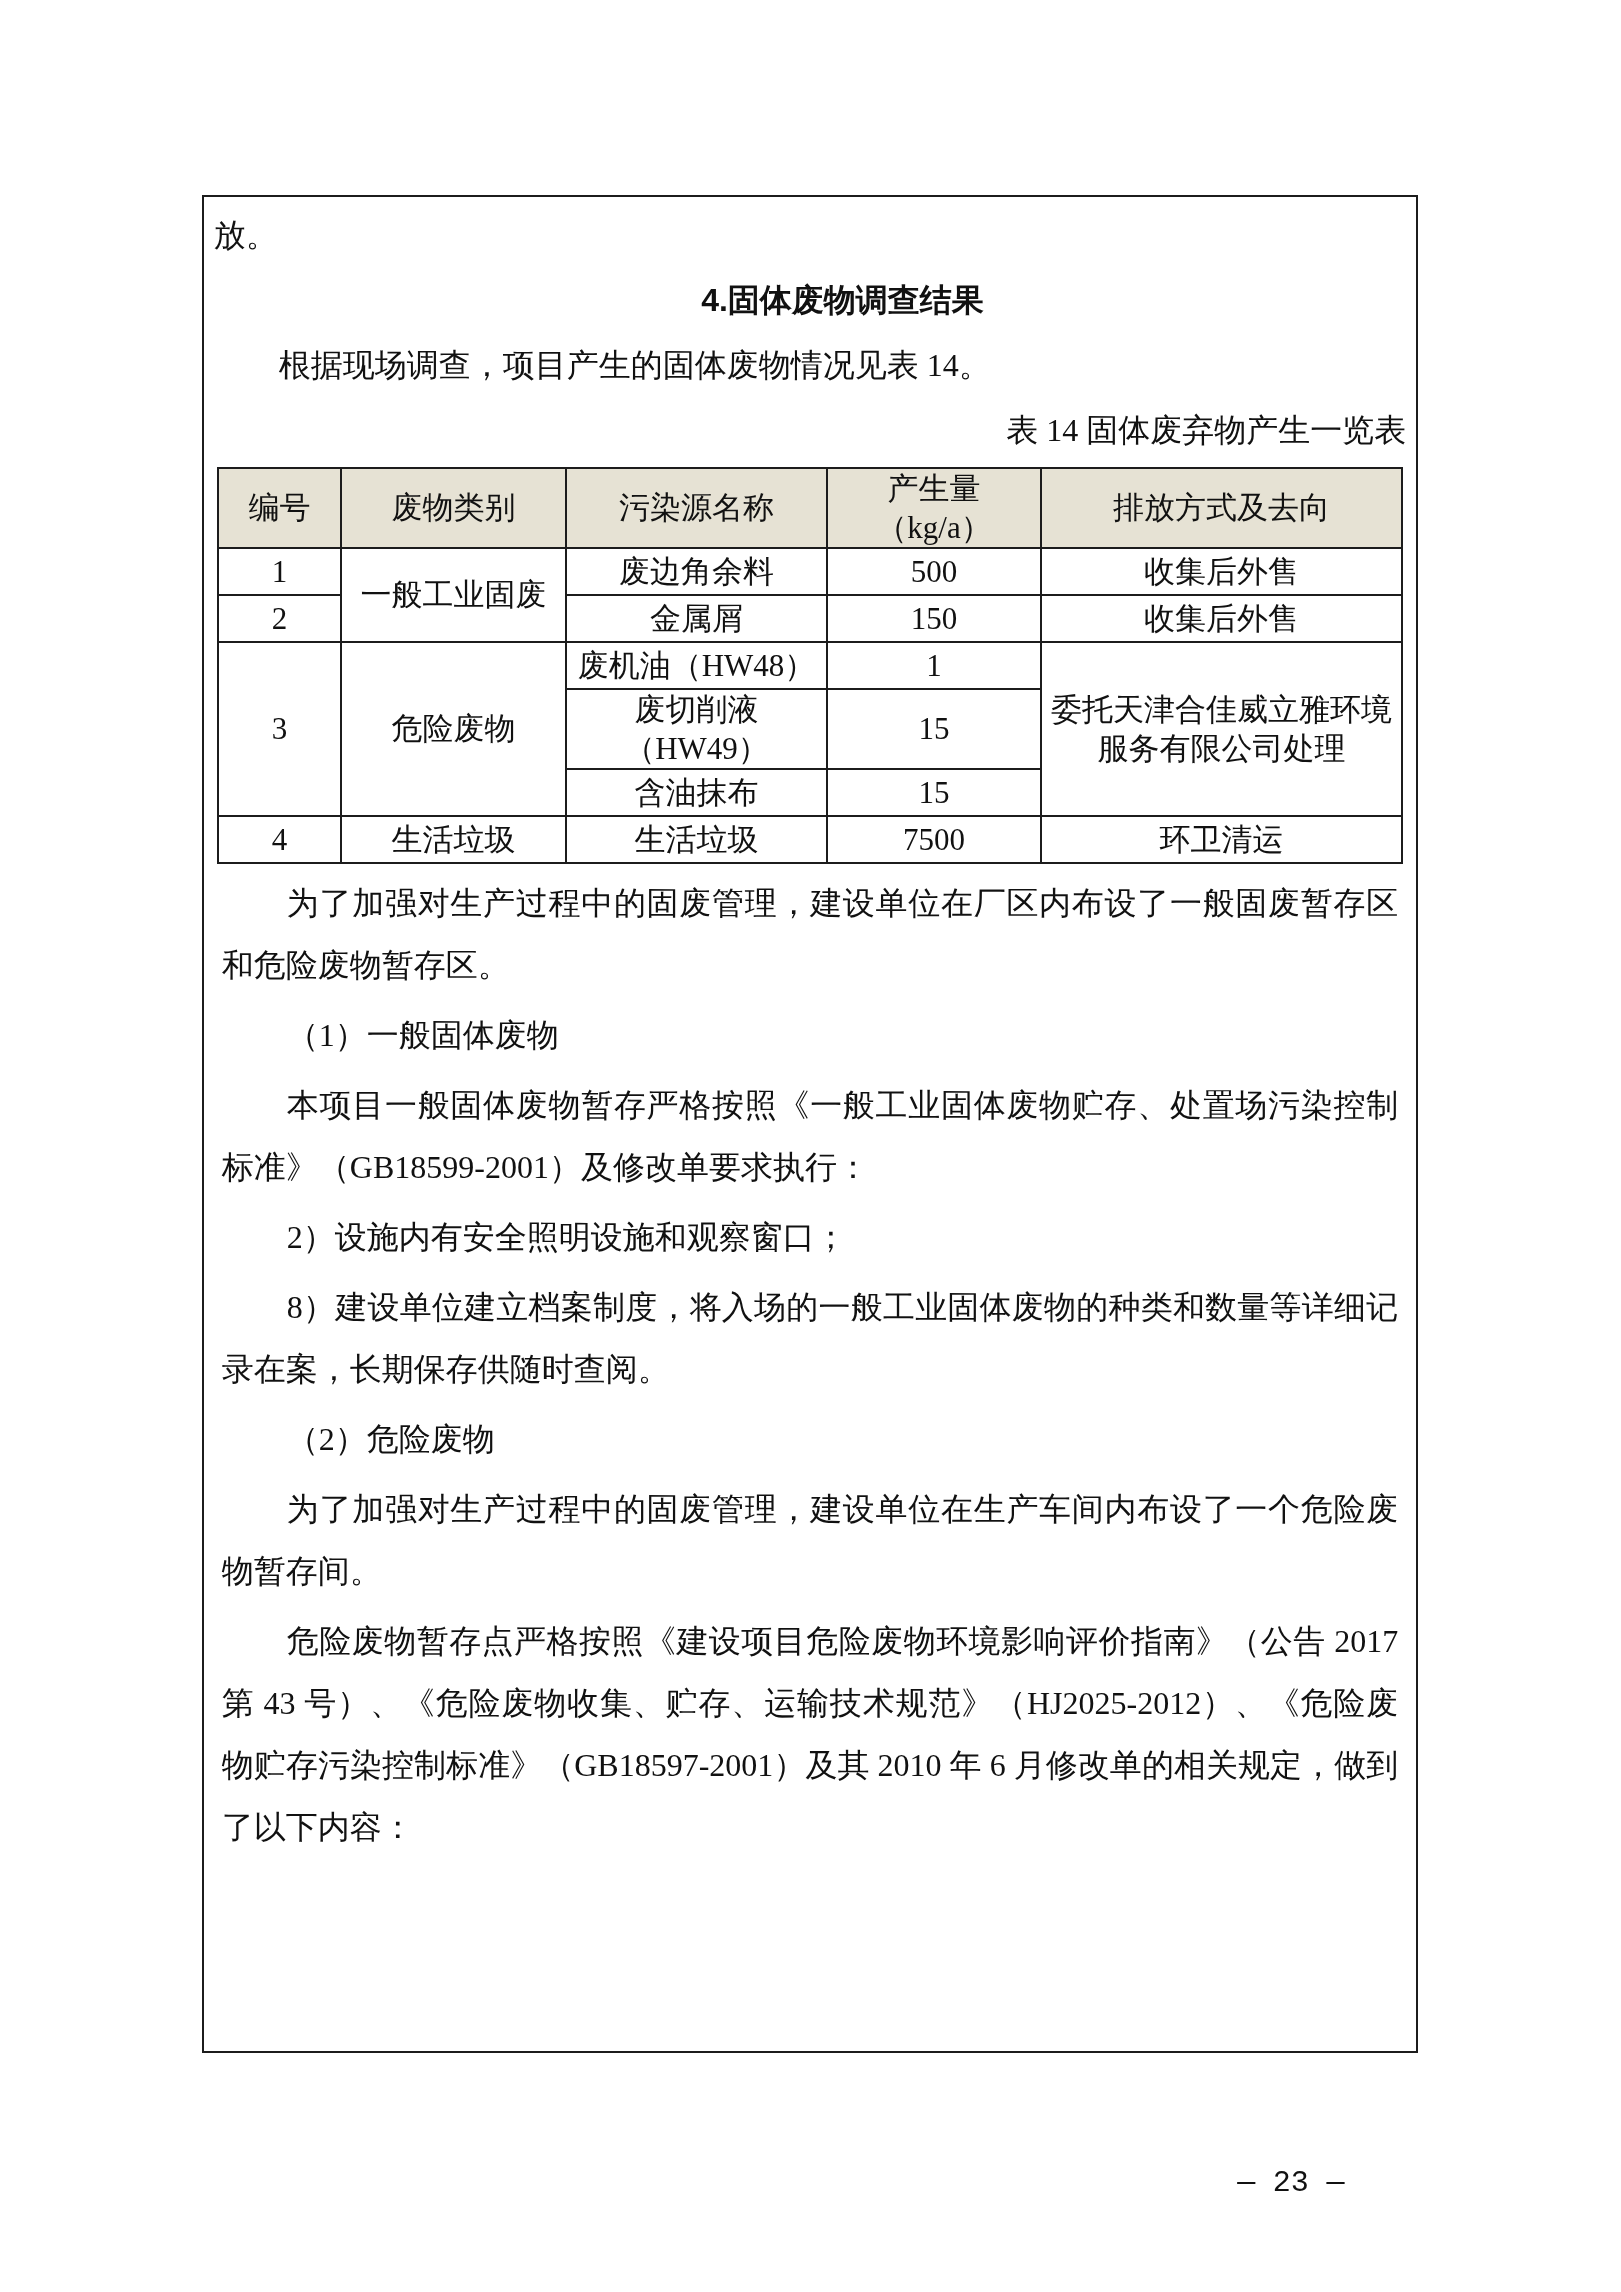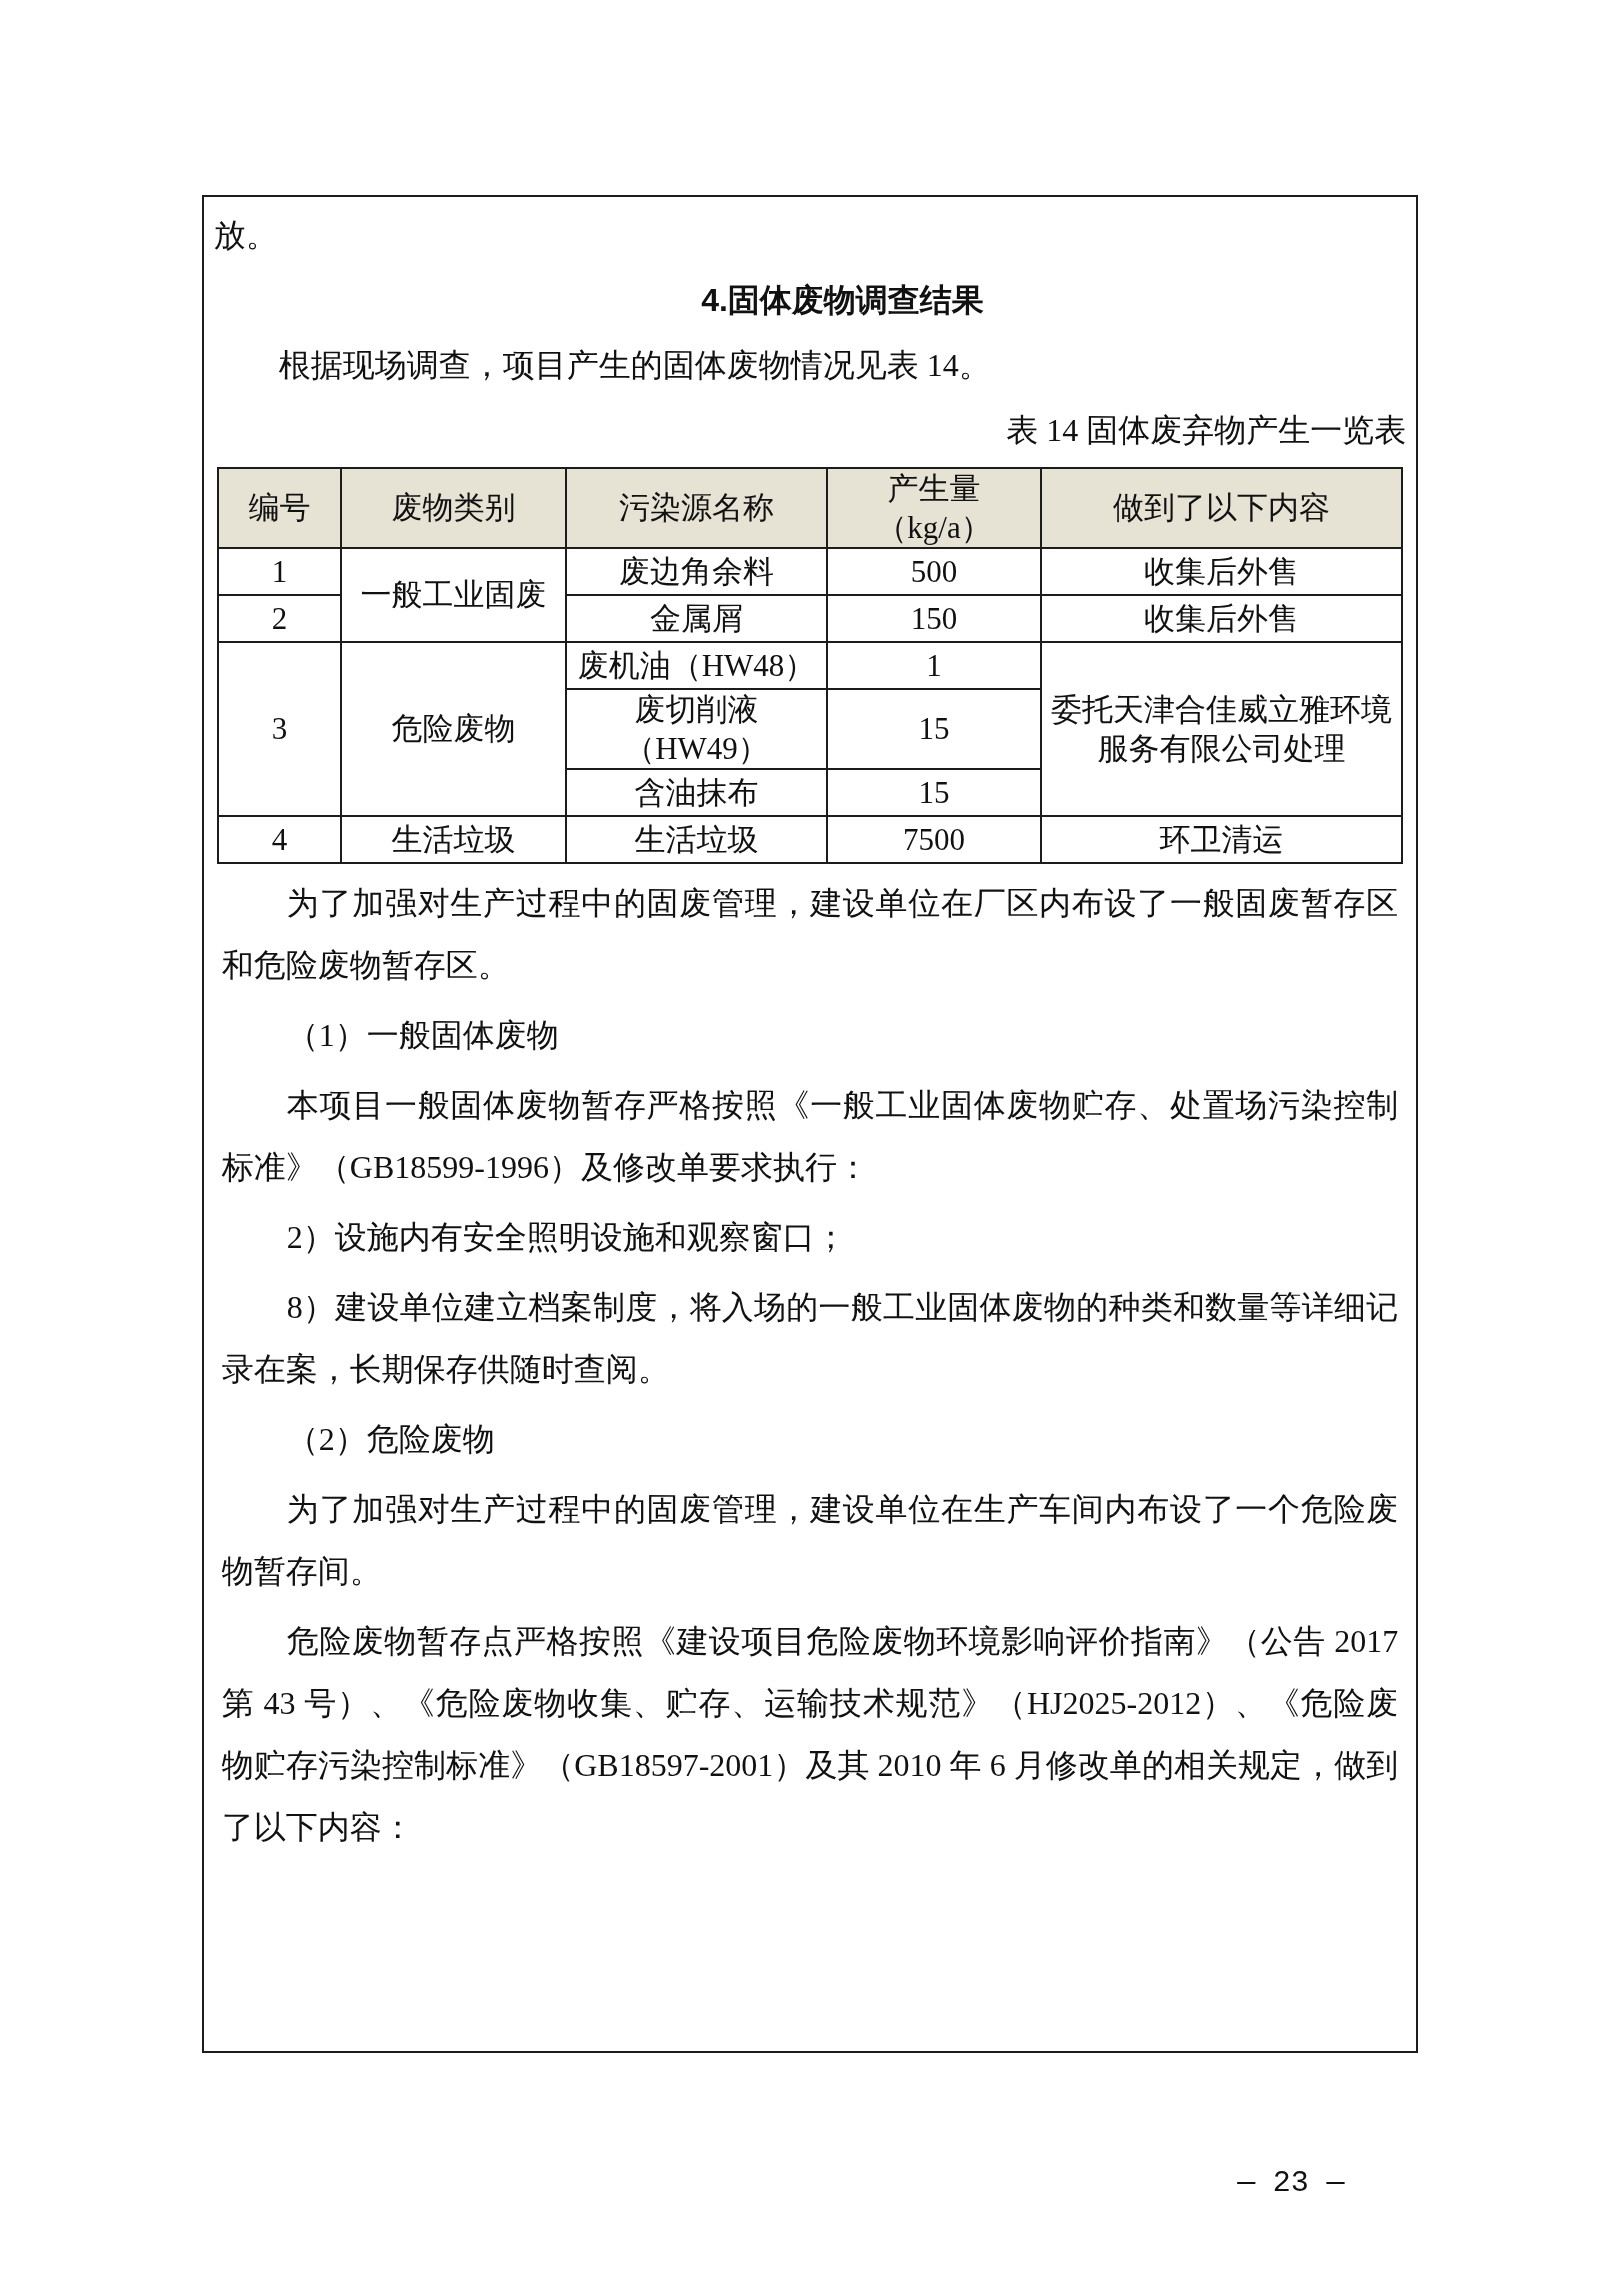--- a/index.html
+++ b/index.html
@@ -95,21 +95,21 @@
           <col style="width:261px">
           <col style="width:214px">
           <col style="width:361px">
       </colgroup>
       <thead>
         <tr class="rh-head">
           <th>编号</th>
           <th>废物类别</th>
           <th>污染源名称</th>
           <th><span>产生量</span><br><span>（kg/a）</span></th>
-          <th>做到了以下内容</th>
+          <th>排放方式及去向</th>
         </tr>
       </thead>
       <tbody>
         <tr class="rh-line">
           <td>1</td>
           <td rowspan="2">一般工业固废</td>
           <td>废边角余料</td>
           <td>500</td>
           <td>收集后外售</td>
         </tr>
@@ -140,21 +140,21 @@
           <td>生活垃圾</td>
           <td>7500</td>
           <td>环卫清运</td>
         </tr>
       </tbody>
     </table>
 
     <div class="body-text">
       <p>为了加强对生产过程中的固废管理，建设单位在厂区内布设了一般固废暂存区和危险废物暂存区。</p>
       <p>（1）一般固体废物</p>
-      <p>本项目一般固体废物暂存严格按照《一般工业固体废物贮存、处置场污染控制标准》（GB18599-1996）及修改单要求执行：</p>
+      <p>本项目一般固体废物暂存严格按照《一般工业固体废物贮存、处置场污染控制标准》（GB18599-2001）及修改单要求执行：</p>
       <p>2）设施内有安全照明设施和观察窗口；</p>
       <p>8）建设单位建立档案制度，将入场的一般工业固体废物的种类和数量等详细记录在案，长期保存供随时查阅。</p>
       <p>（2）危险废物</p>
       <p>为了加强对生产过程中的固废管理，建设单位在生产车间内布设了一个危险废物暂存间。</p>
       <p>危险废物暂存点严格按照《建设项目危险废物环境影响评价指南》（公告 2017 第 43 号）、《危险废物收集、贮存、运输技术规范》（HJ2025-2012）、《危险废物贮存污染控制标准》（GB18597-2001）及其 2010 年 6 月修改单的相关规定，做到了以下内容：</p>
     </div>
 
   </div>
 
   <div class="footer">

